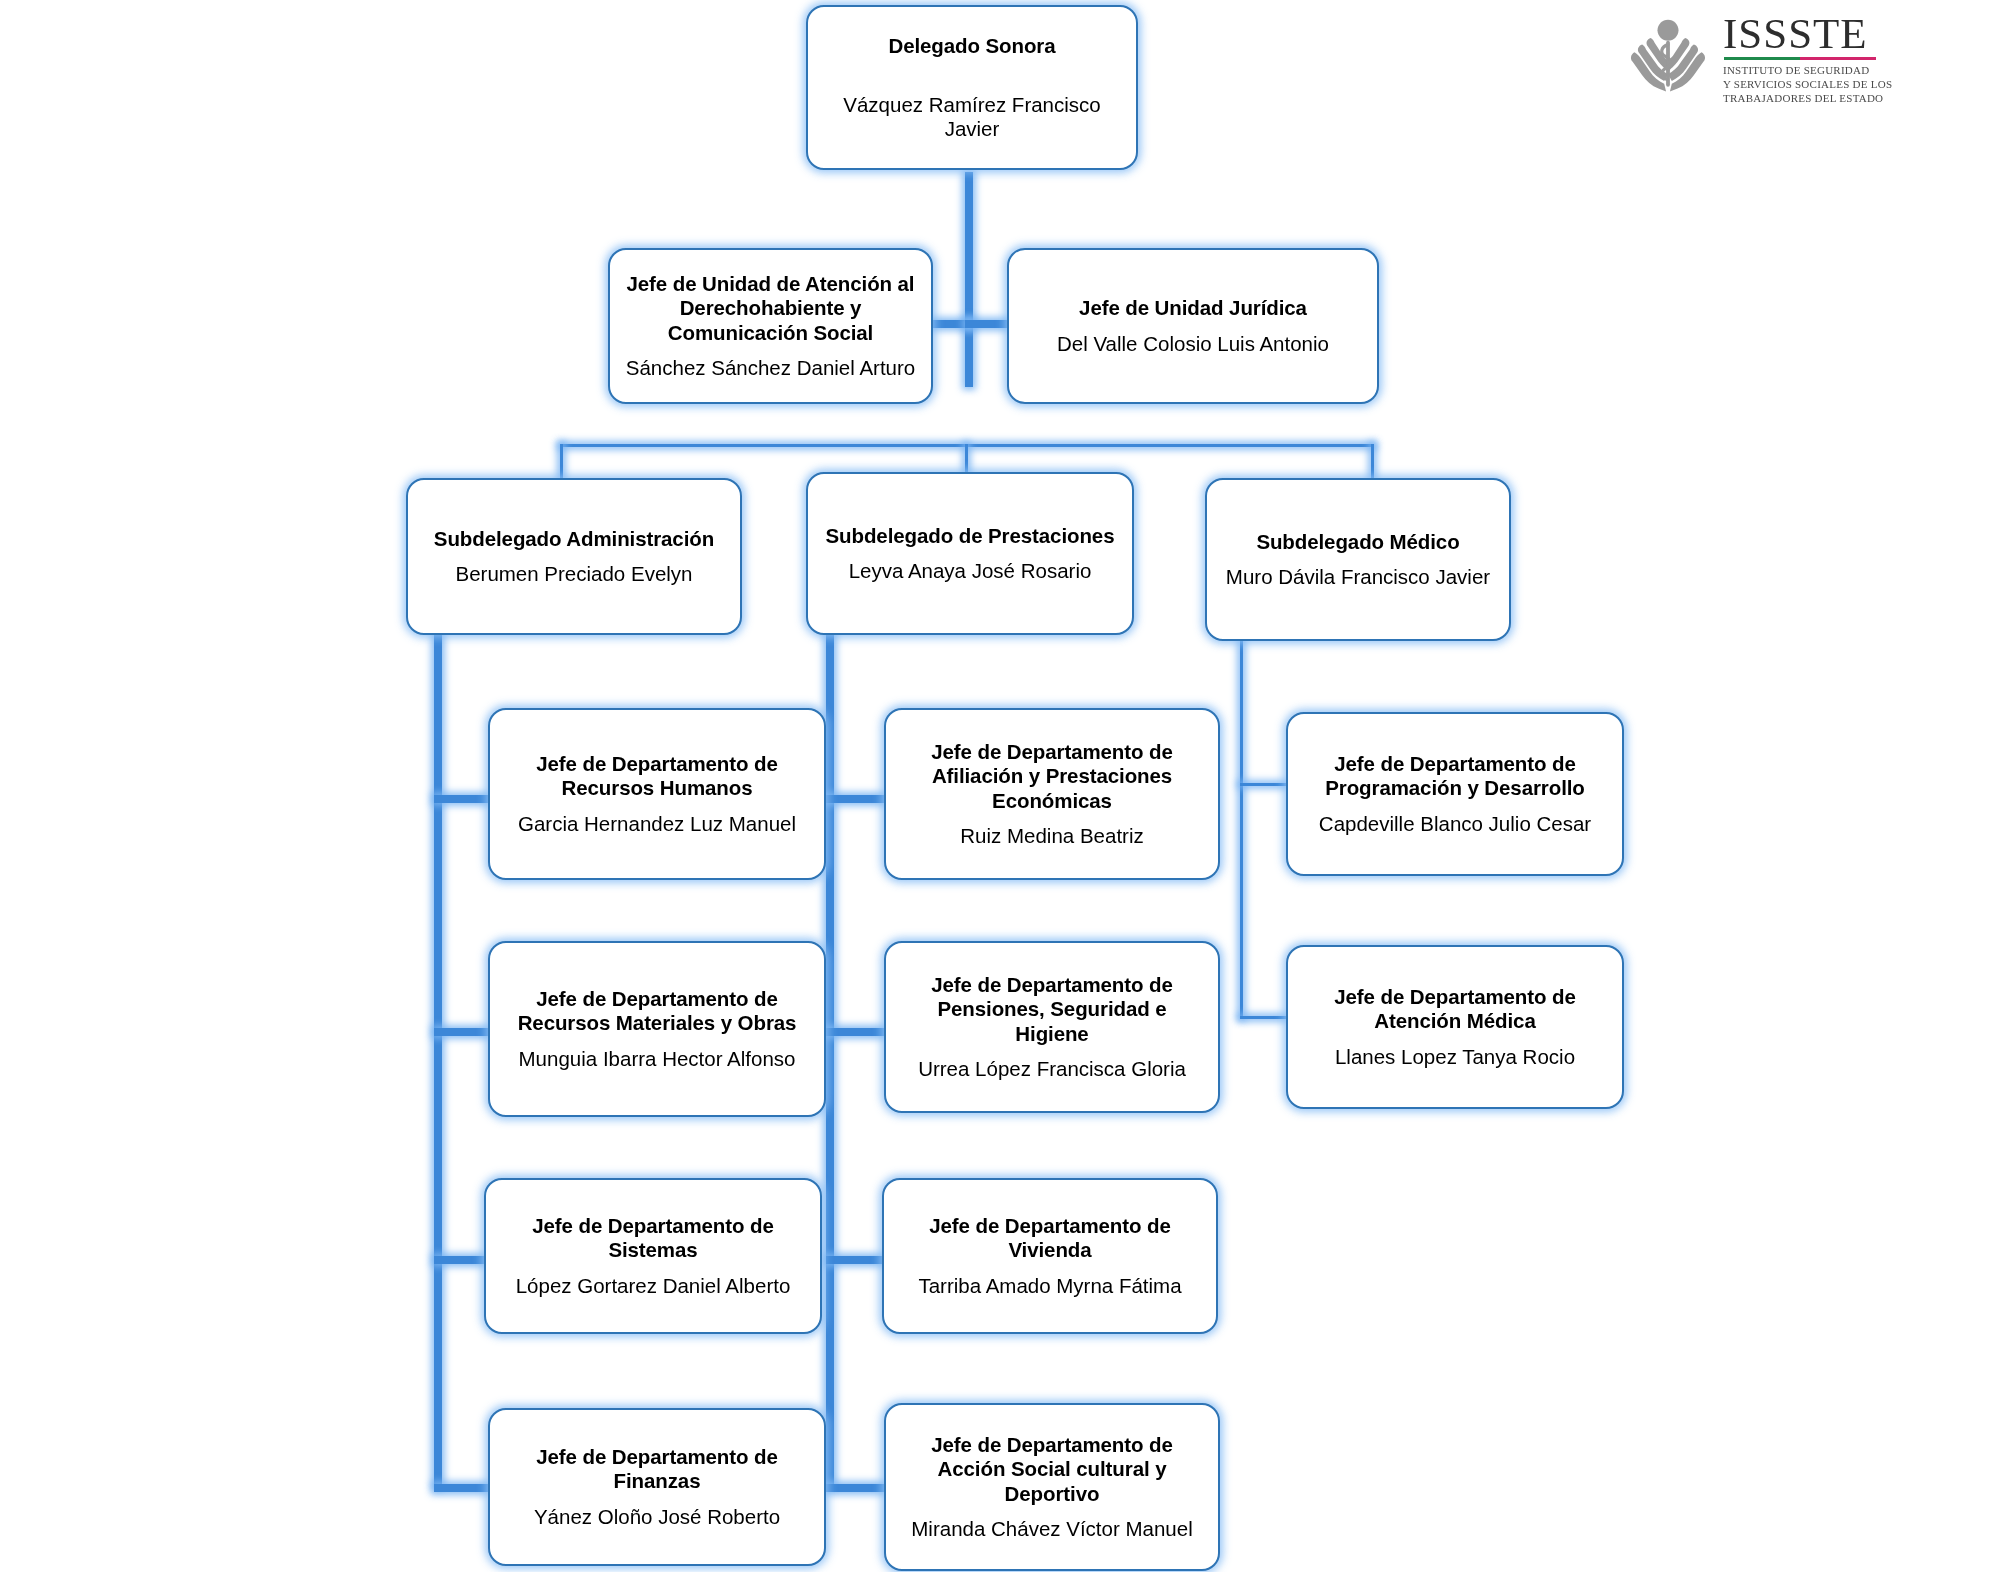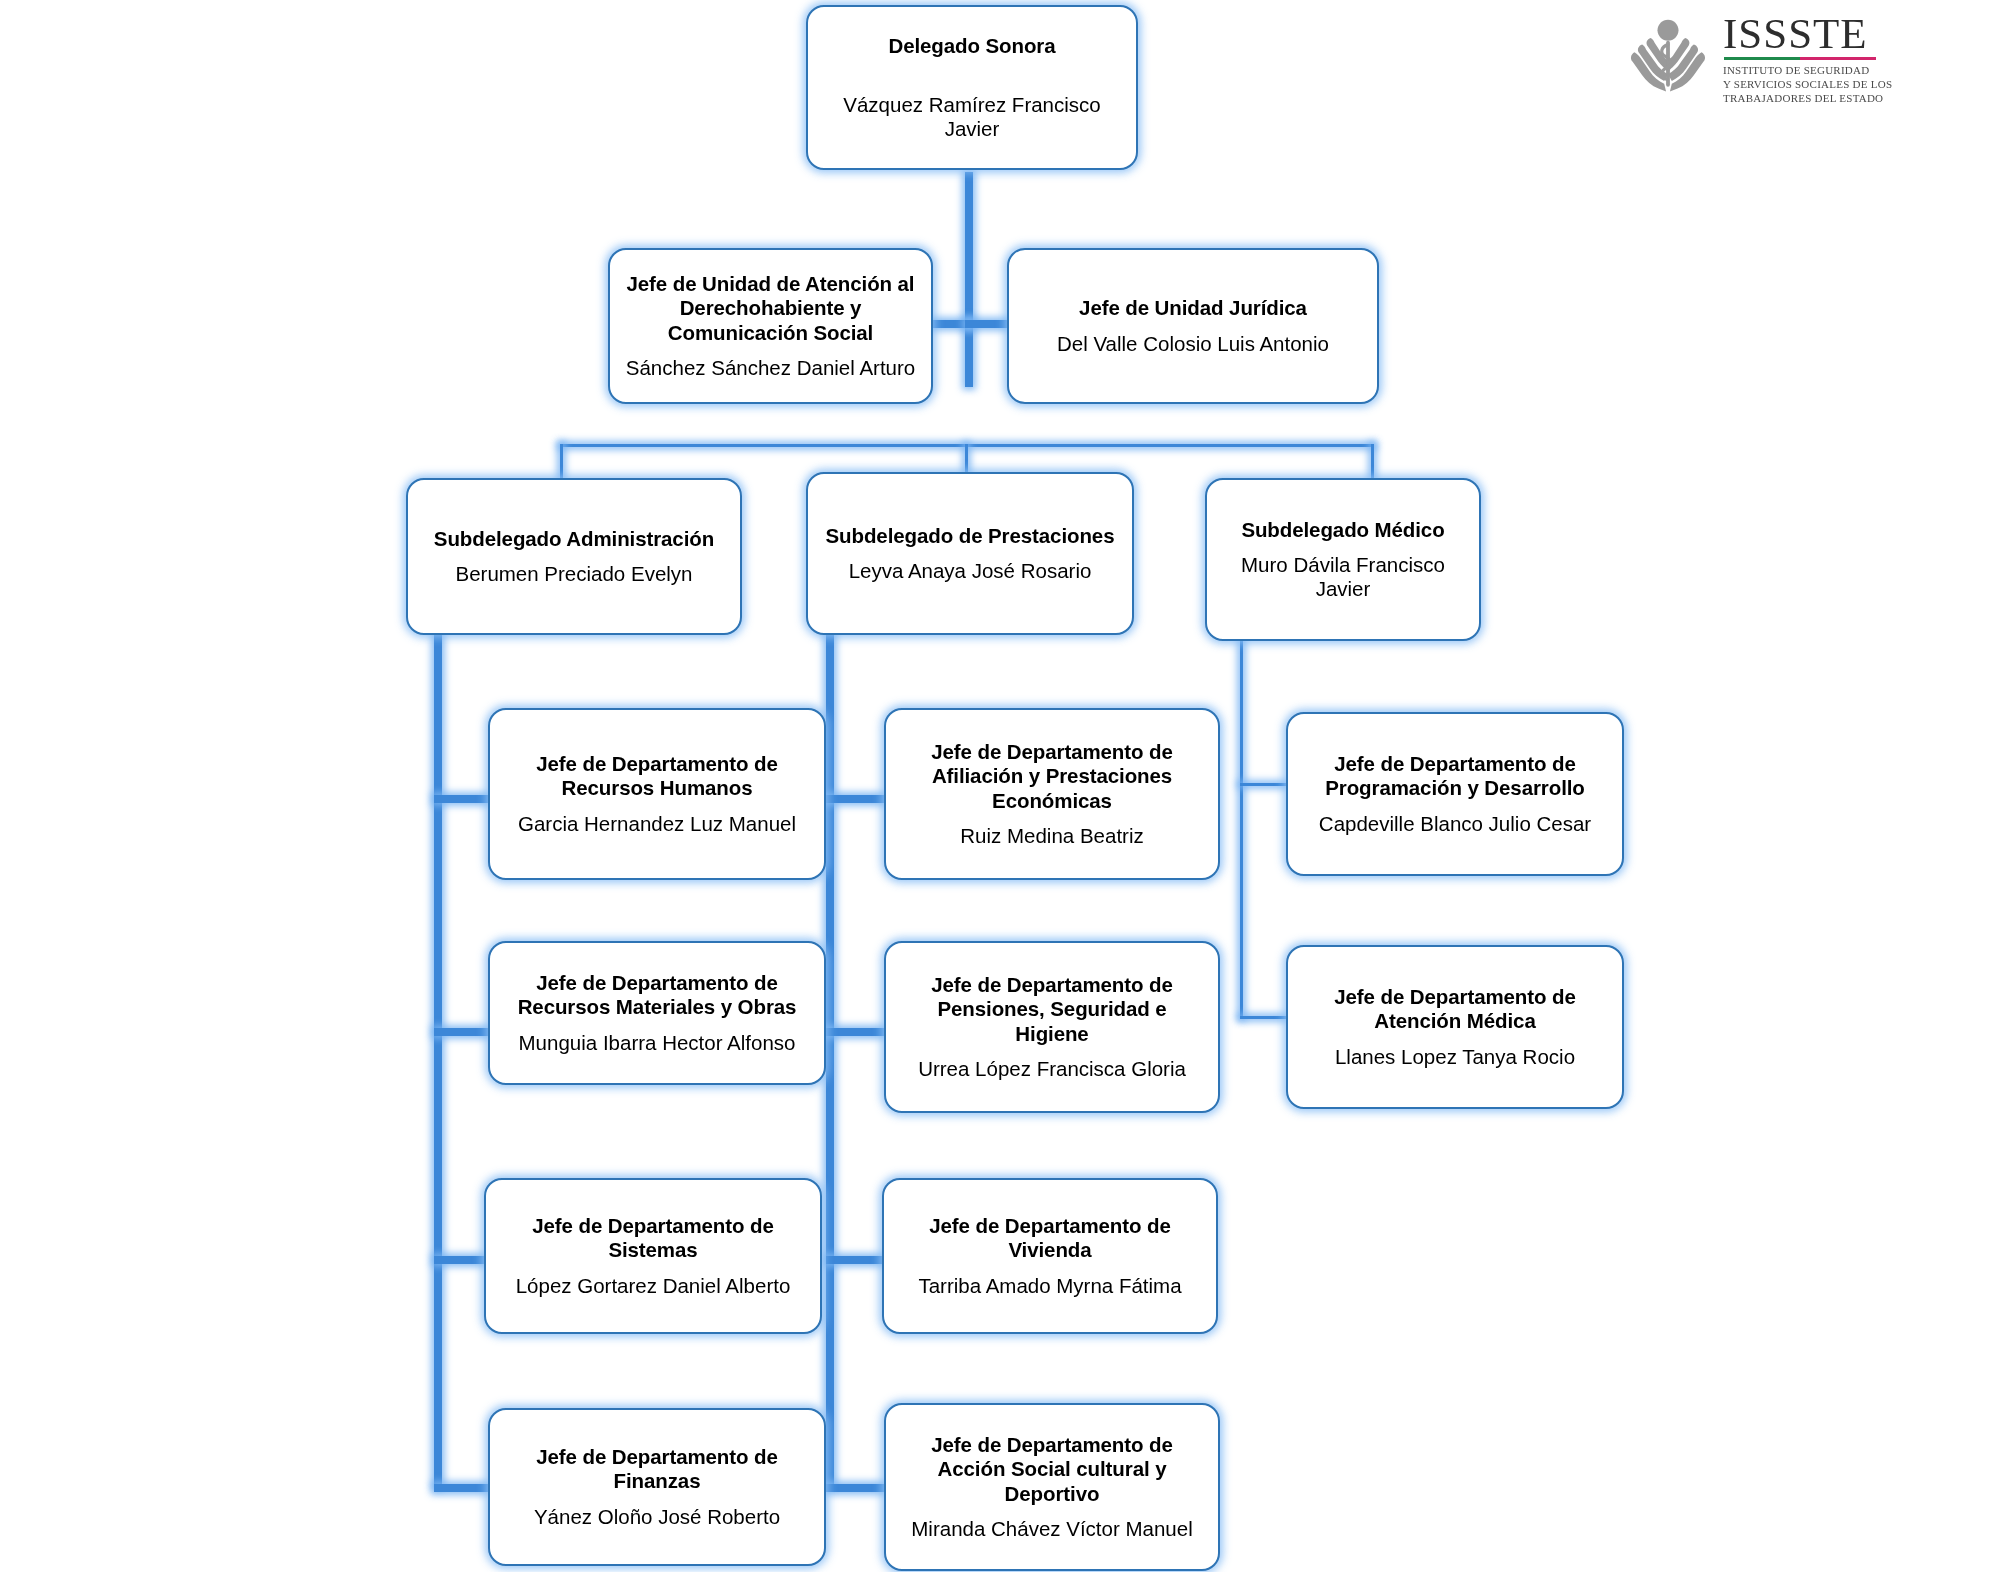--- a/index.html
+++ b/index.html
@@ -165,31 +165,31 @@
   <div class="node" style="left:406px; top:478px; width:336px; height:157px;">
     <div class="title">Subdelegado Administración</div>
     <div class="person">Berumen Preciado Evelyn</div>
   </div>
 
   <div class="node" style="left:806px; top:472px; width:328px; height:163px;">
     <div class="title">Subdelegado de Prestaciones</div>
     <div class="person">Leyva Anaya José Rosario</div>
   </div>
 
-  <div class="node" style="left:1205px; top:478px; width:276px; height:163px;">
+  <div class="node" style="left:1205px; top:478px; width:306px; height:163px;">
     <div class="title">Subdelegado Médico</div>
     <div class="person">Muro Dávila Francisco Javier</div>
   </div>
 
   <div class="node" style="left:488px; top:708px; width:338px; height:172px;">
     <div class="title">Jefe de Departamento de Recursos Humanos</div>
     <div class="person">Garcia Hernandez Luz Manuel</div>
   </div>
 
-  <div class="node" style="left:488px; top:941px; width:338px; height:144px;">
+  <div class="node" style="left:488px; top:941px; width:338px; height:176px;">
     <div class="title">Jefe de Departamento de Recursos Materiales y Obras</div>
     <div class="person">Munguia Ibarra Hector Alfonso</div>
   </div>
 
   <div class="node" style="left:484px; top:1178px; width:338px; height:156px;">
     <div class="title">Jefe de Departamento de Sistemas</div>
     <div class="person">López Gortarez Daniel Alberto</div>
   </div>
 
   <div class="node" style="left:488px; top:1408px; width:338px; height:158px;">

